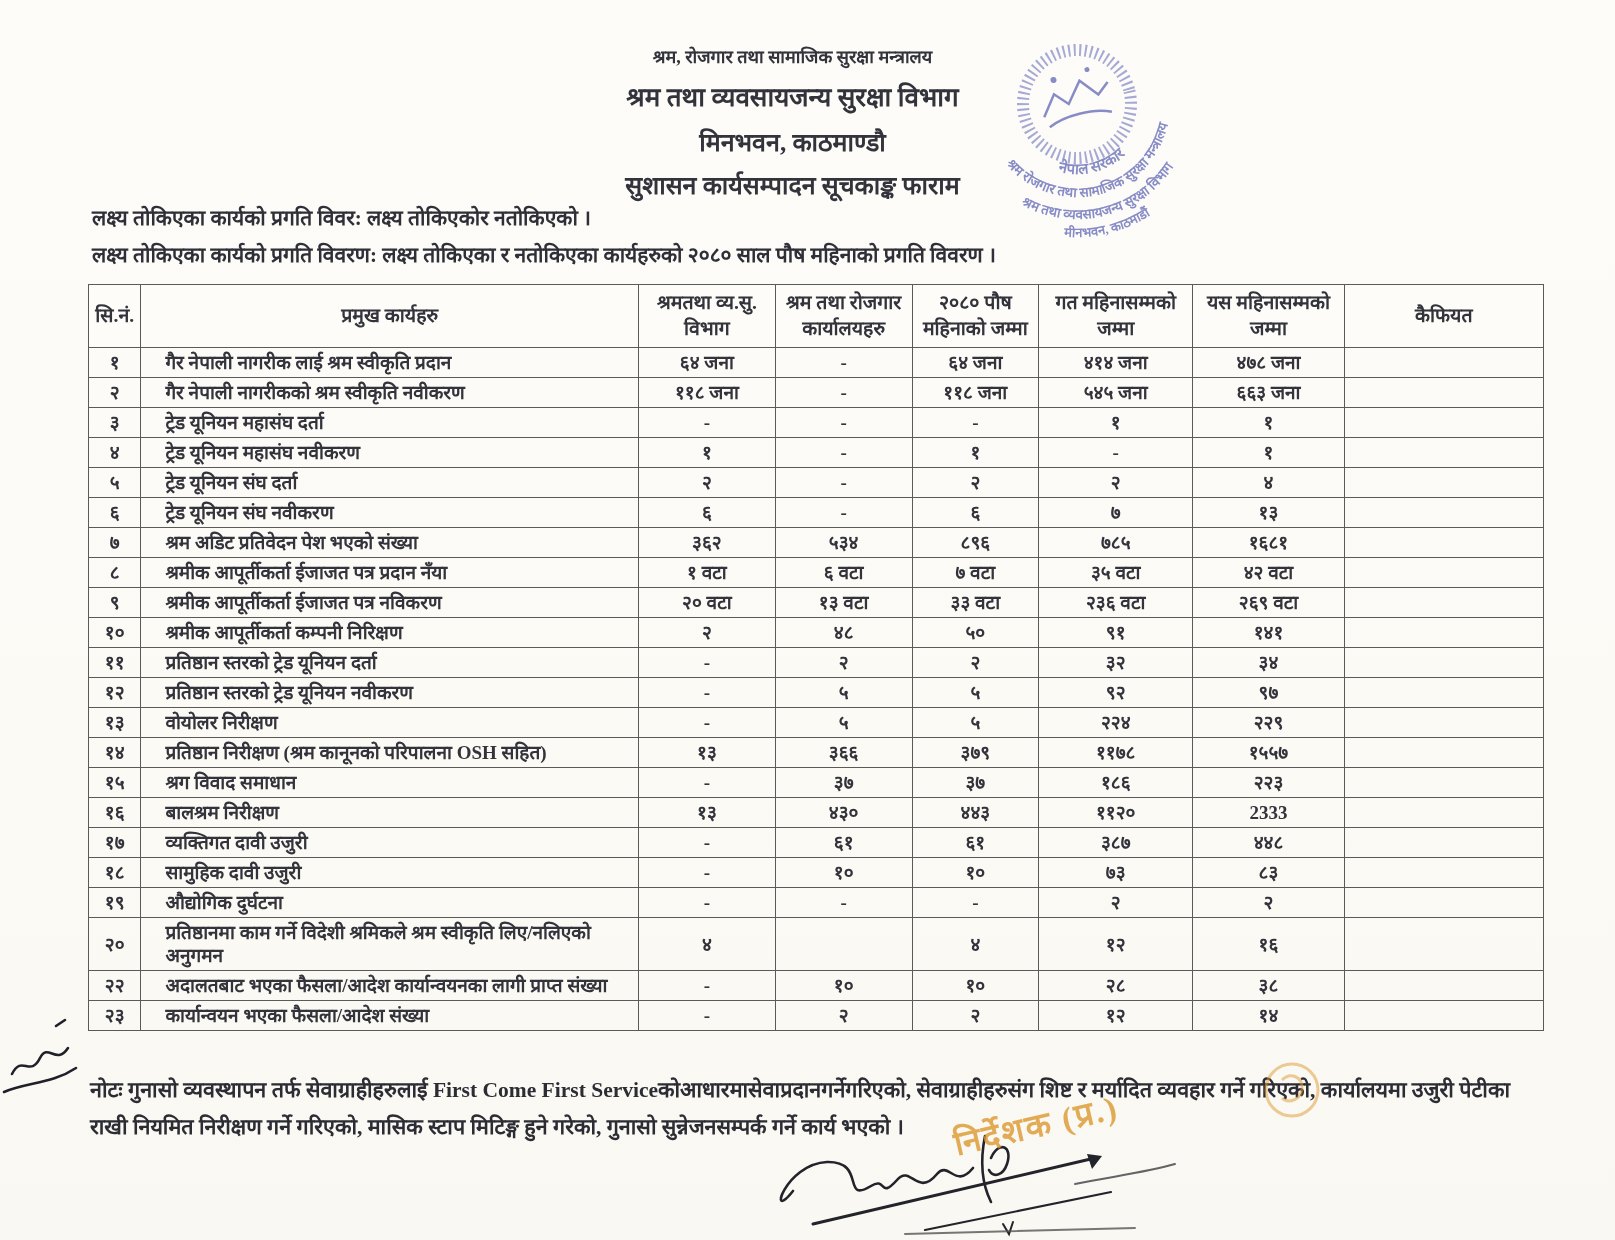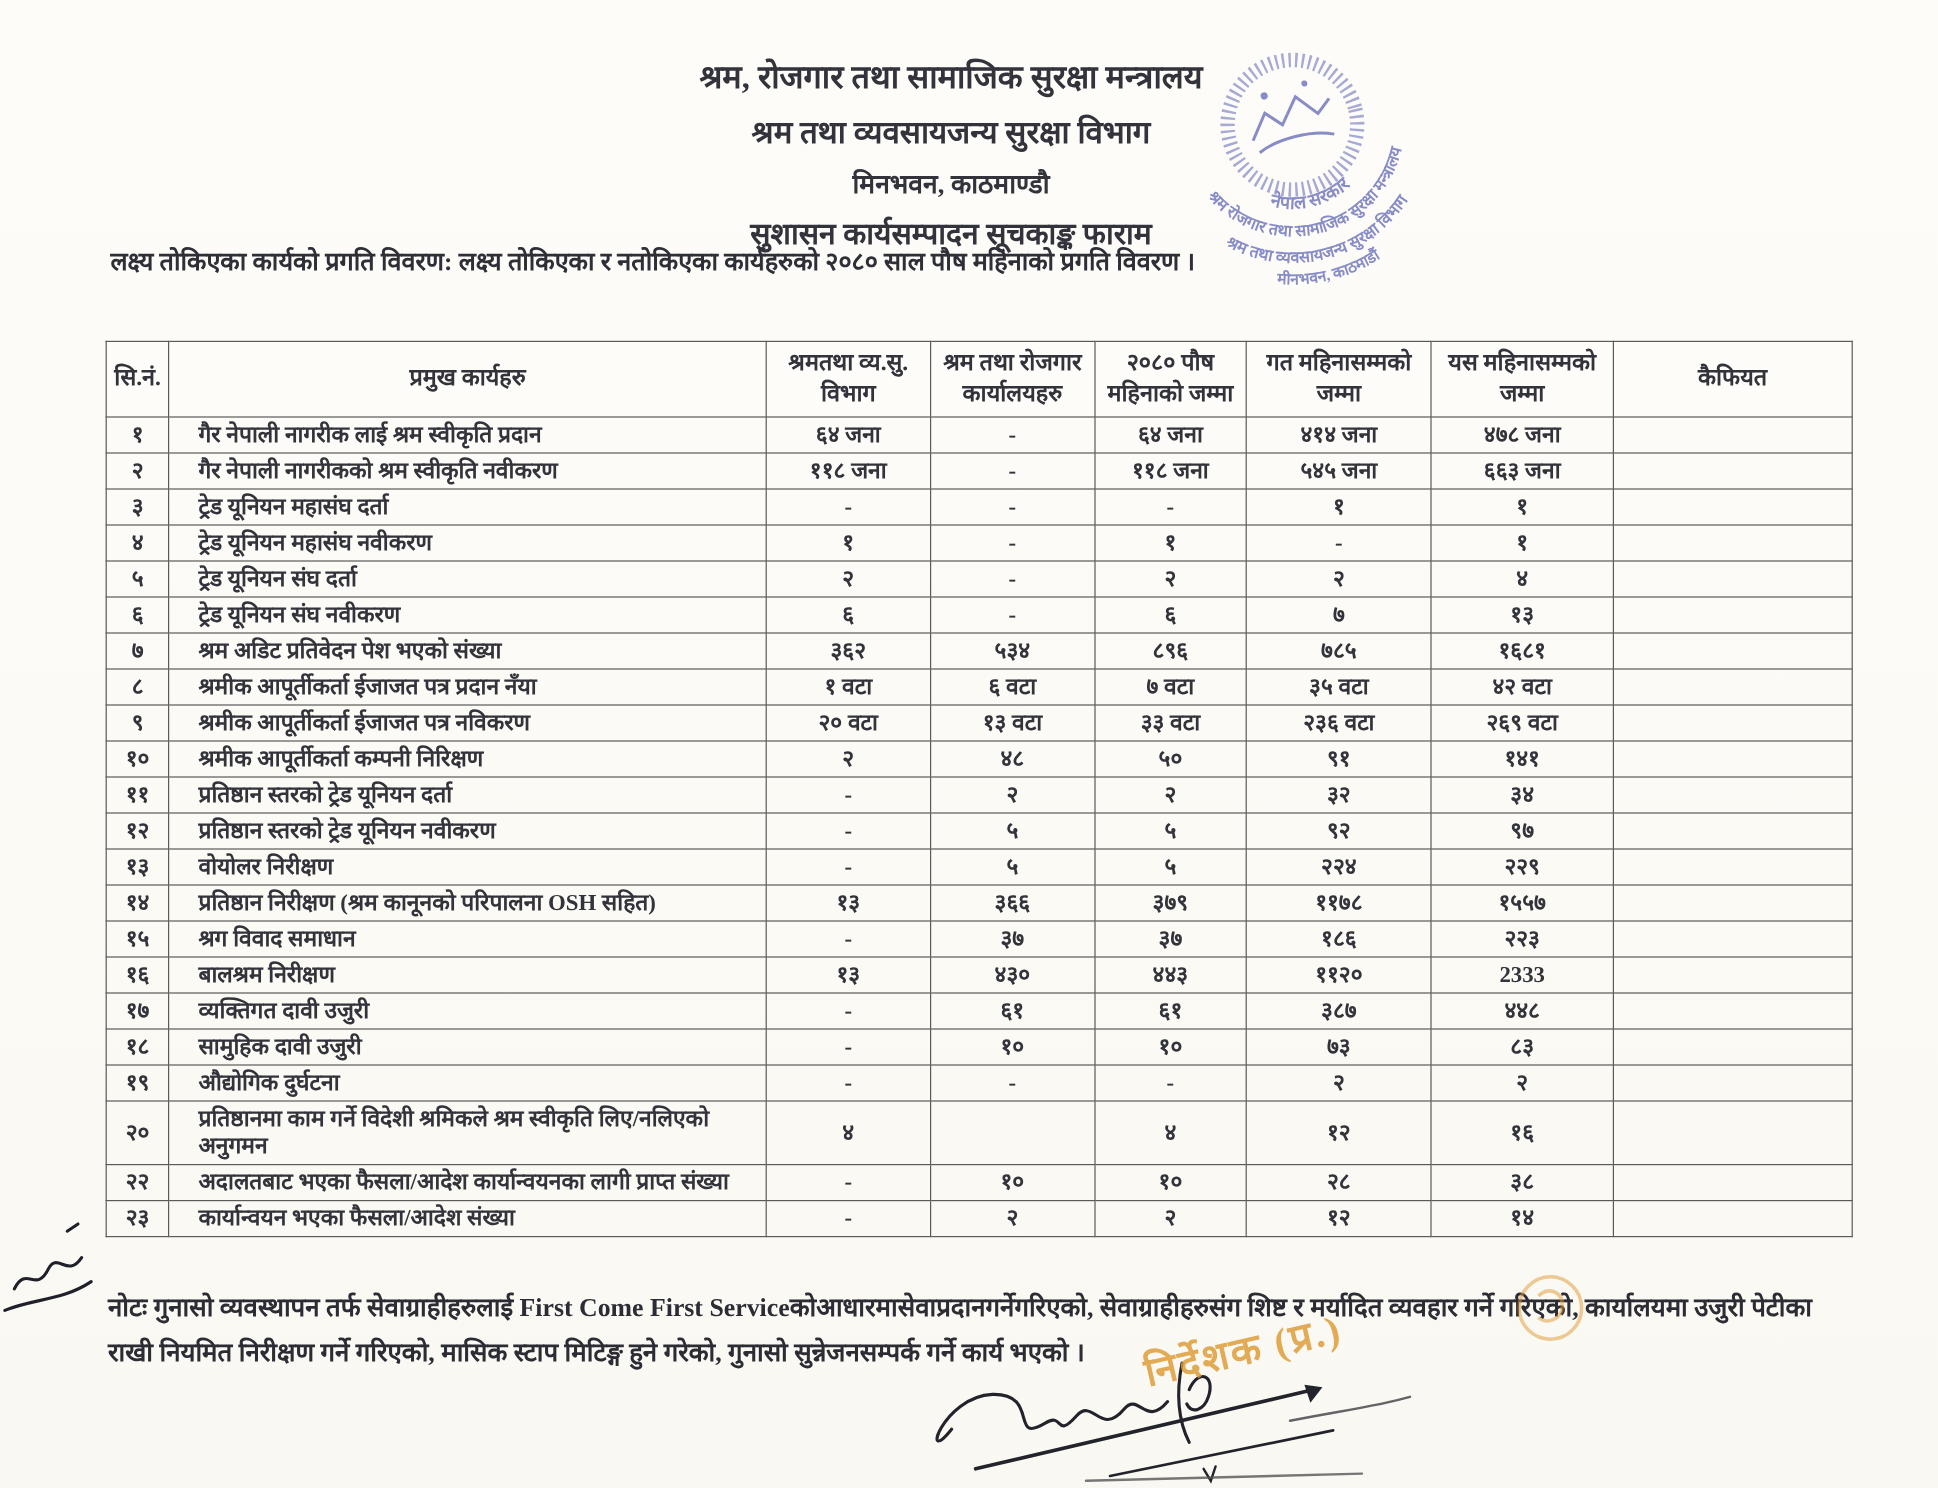--- a/index.html
+++ b/index.html
@@ -3,23 +3,23 @@
 <meta charset="utf-8">
 <style>
   html,body { margin:0; padding:0; }
   body { background:#e8e6e0; }
   .page {
     position:relative; width:1615px; height:1240px; overflow:hidden;
     background:linear-gradient(180deg,#fdfcf9 0%,#fbfaf5 60%,#faf8f2 100%);
     color:#2e2e36; font-family:"Liberation Serif","DejaVu Serif",serif;
   }
   .doc-header { position:absolute; top:44px; left:0; width:1585px; text-align:center; font-weight:700; color:#33333c; }
-  .doc-header .l1 { font-size:27px; margin-bottom:10px; }
+  .doc-header .l1 { font-size:18px; margin-bottom:10px; }
   .doc-header .l2 { font-size:26px; margin-bottom:10px; }
-  .doc-header .l3 { font-size:22px; margin-bottom:9px; }
+  .doc-header .l3 { font-size:25px; margin-bottom:9px; }
   .doc-header .l4 { font-size:25px; }
   .intro { position:absolute; top:200px; left:92px; font-size:21px; font-weight:700; line-height:37px; color:#2f2f38; }
   table.main {
     position:absolute; top:284px; left:88px; width:1456px;
     border-collapse:collapse; table-layout:fixed;
     font-size:19px; font-weight:600; color:#33333b;
   }
   table.main th, table.main td { border:1.5px solid #5a5a58; }
   table.main th { font-weight:700; font-size:19.5px; padding:5px 3px; line-height:26px; vertical-align:middle; background:rgba(255,255,255,.25); }
   table.main td { padding:3px 6px; line-height:23px; text-align:center; vertical-align:middle; }
@@ -65,20 +65,21 @@
       <g fill="#6b71ba" stroke="none" font-weight="700" font-family="Liberation Serif, DejaVu Serif, serif">
         <text font-size="15"><textPath xlink:href="#arc1" href="#arc1" startOffset="50%" text-anchor="middle">नेपाल सरकार</textPath></text>
         <text font-size="13.5"><textPath xlink:href="#arc2" href="#arc2" startOffset="50%" text-anchor="middle">श्रम रोजगार तथा सामाजिक सुरक्षा मन्त्रालय</textPath></text>
         <text font-size="13.5"><textPath xlink:href="#arc3" href="#arc3" startOffset="50%" text-anchor="middle">श्रम तथा व्यवसायजन्य सुरक्षा विभाग</textPath></text>
         <text font-size="13"><textPath xlink:href="#arc4" href="#arc4" startOffset="50%" text-anchor="middle">मीनभवन, काठमाडौं</textPath></text>
       </g>
     </g>
   </svg>
 
   <div class="intro">
+    <div>लक्ष्य तोकिएका कार्यको प्रगति विवर: लक्ष्य तोकिएकोर नतोकिएको ।</div>
     <div>लक्ष्य तोकिएका कार्यको प्रगति विवरण: लक्ष्य तोकिएका र नतोकिएका कार्यहरुको २०८० साल पौष महिनाको प्रगति विवरण ।</div>
   </div>
 
   <table class="main">
     <colgroup>
       <col style="width:3.6%">
         <col style="width:34.2%">
         <col style="width:9.4%">
         <col style="width:9.4%">
       <col style="width:8.7%">

